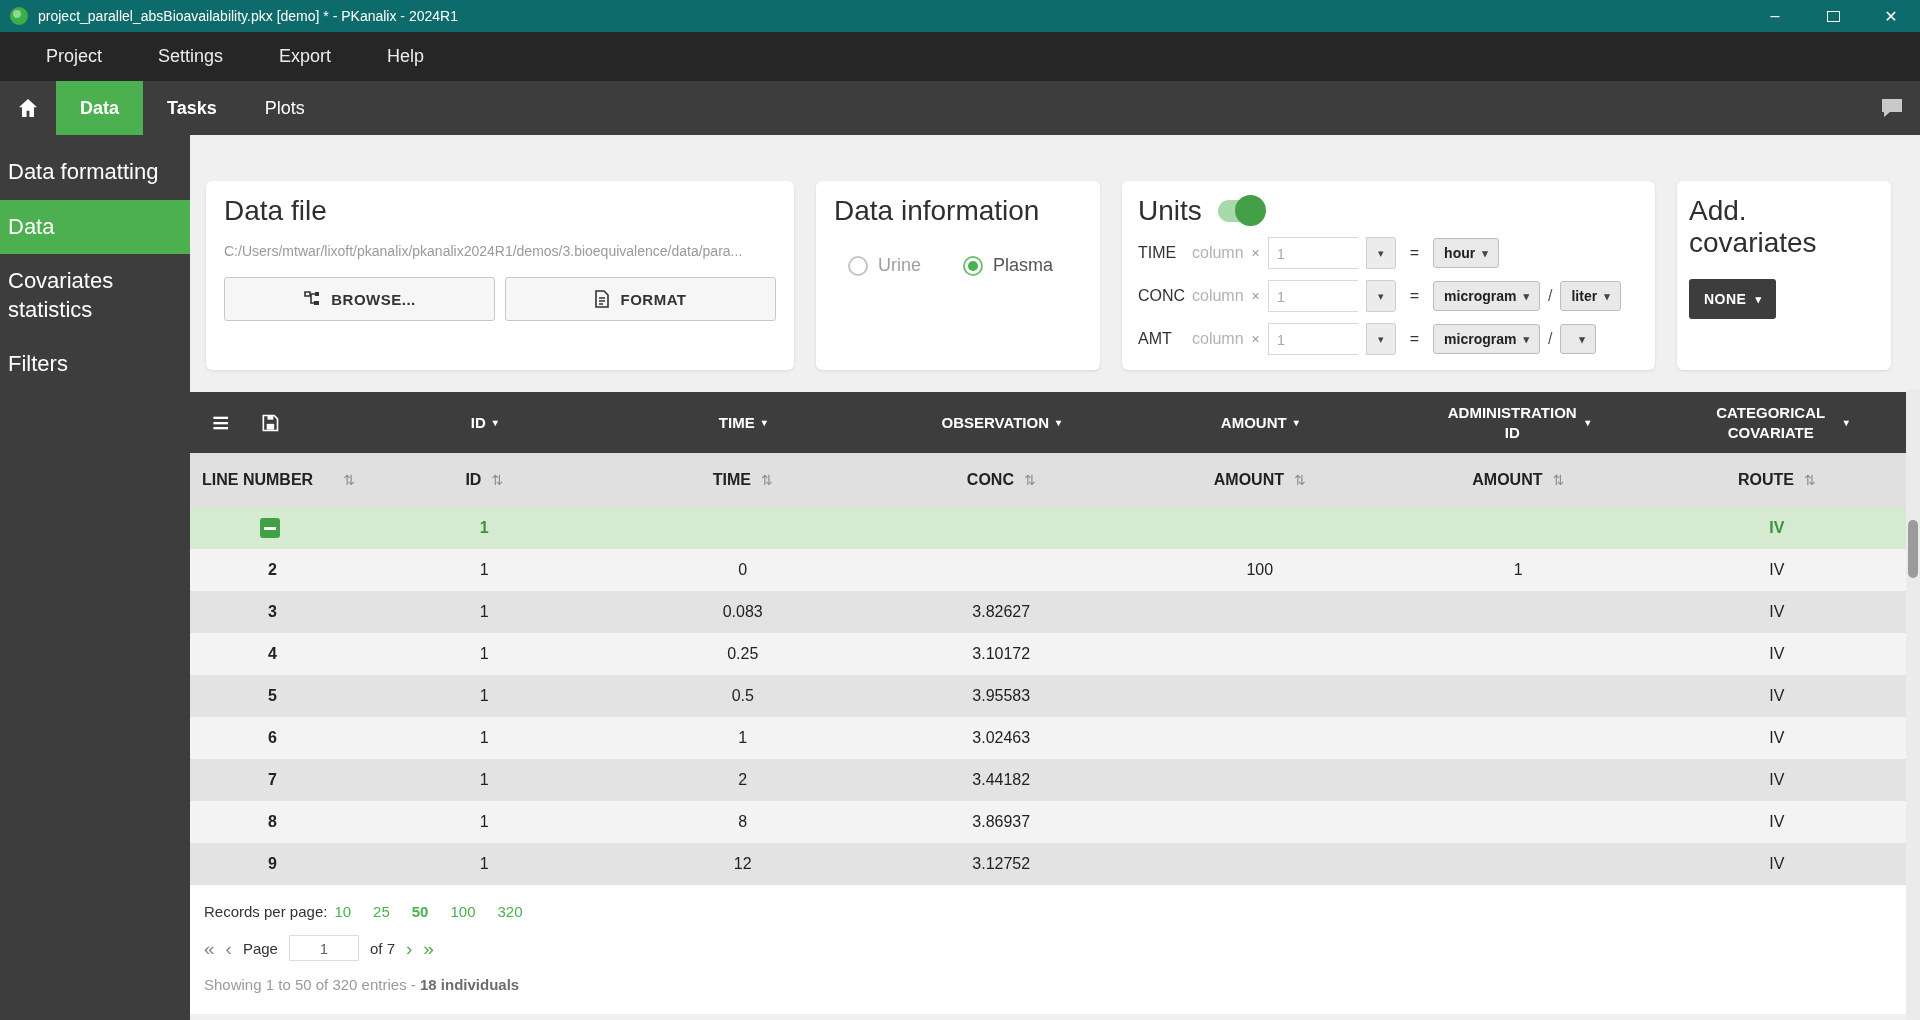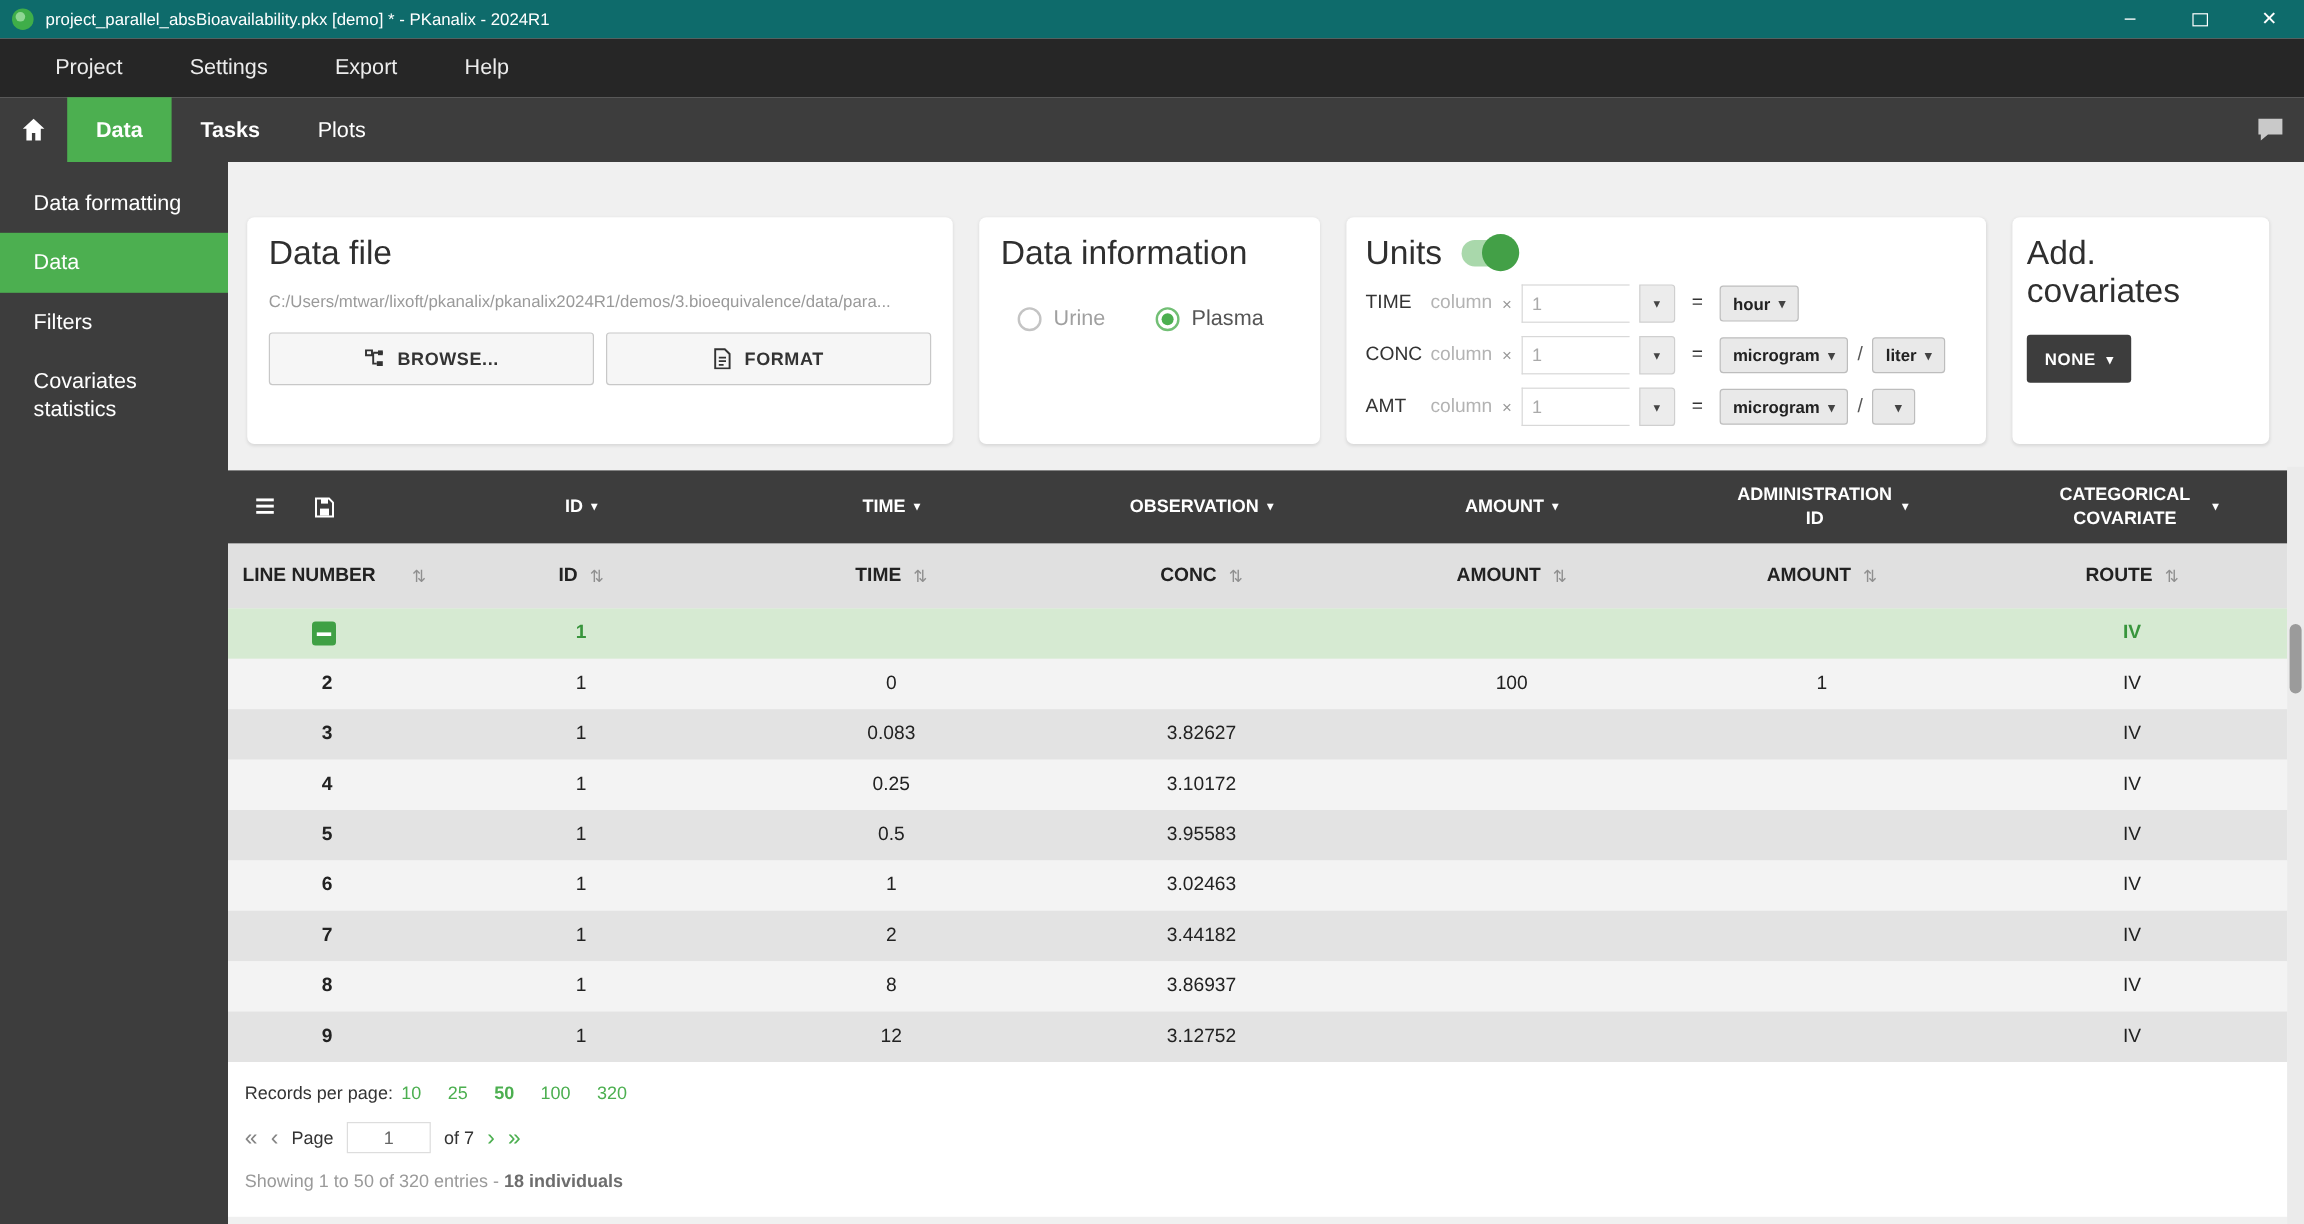--- a/index.html
+++ b/index.html
@@ -21,21 +21,21 @@
   .tabbar { height:54px; background:#3d3d3d; display:flex; align-items:stretch; }
   .home-btn { width:56px; display:flex; align-items:center; justify-content:center; }
   .tab { padding:0 24px; display:flex; align-items:center; color:#fff; font-size:18px; }
   .tab.active { background:#4caf50; }
   .tab.bold { font-weight:bold; }
   .bubble-btn { margin-left:auto; width:56px; display:flex; align-items:center; justify-content:center; }
 
   
   .content { display:flex; height:885px; }
   .sidebar { width:190px; background:#3d3d3d; color:#fff; padding-top:10px; flex-shrink:0; }
-  .side-item { padding:13px 28px; font-size:18px; line-height:1.3; }
+  .side-item { padding:13px 8px; font-size:22px; line-height:1.3; }
   .side-item.active { background:#4caf50; }
   .main { flex:1; background:#f0f0f0; position:relative; overflow:hidden; }
 
   
   .cards { display:flex; gap:22px; padding:46px 0 0 16px; align-items:stretch; }
   .card { background:#fff; border-radius:6px; box-shadow:0 1px 3px rgba(0,0,0,.10); padding:14px 18px; }
   .card-title { font-size:28px; color:#2f2f2f; }
   .card-datafile { width:588px; }
   .card-info { width:284px; }
   .card-units { width:533px; padding:14px 16px; }
@@ -158,22 +158,22 @@
       </svg>
   </span>
 </div>
 
 <div class="content">
 
   <div class="sidebar">
 
   <div class="side-item"><span>Data formatting</span></div>
       <div class="side-item active"><span>Data</span></div>
+      <div class="side-item"><span>Covariates statistics</span></div>
       <div class="side-item"><span>Filters</span></div>
-      <div class="side-item"><span>Covariates statistics</span></div>
     </div>
 
   <div class="main">
 
     <div class="cards">
 
       <div class="card card-datafile">
         <div class="card-title">Data file</div>
         <div class="file-path">C:/Users/mtwar/lixoft/pkanalix/pkanalix2024R1/demos/3.bioequivalence/data/para...</div>
         <div class="file-btns">

